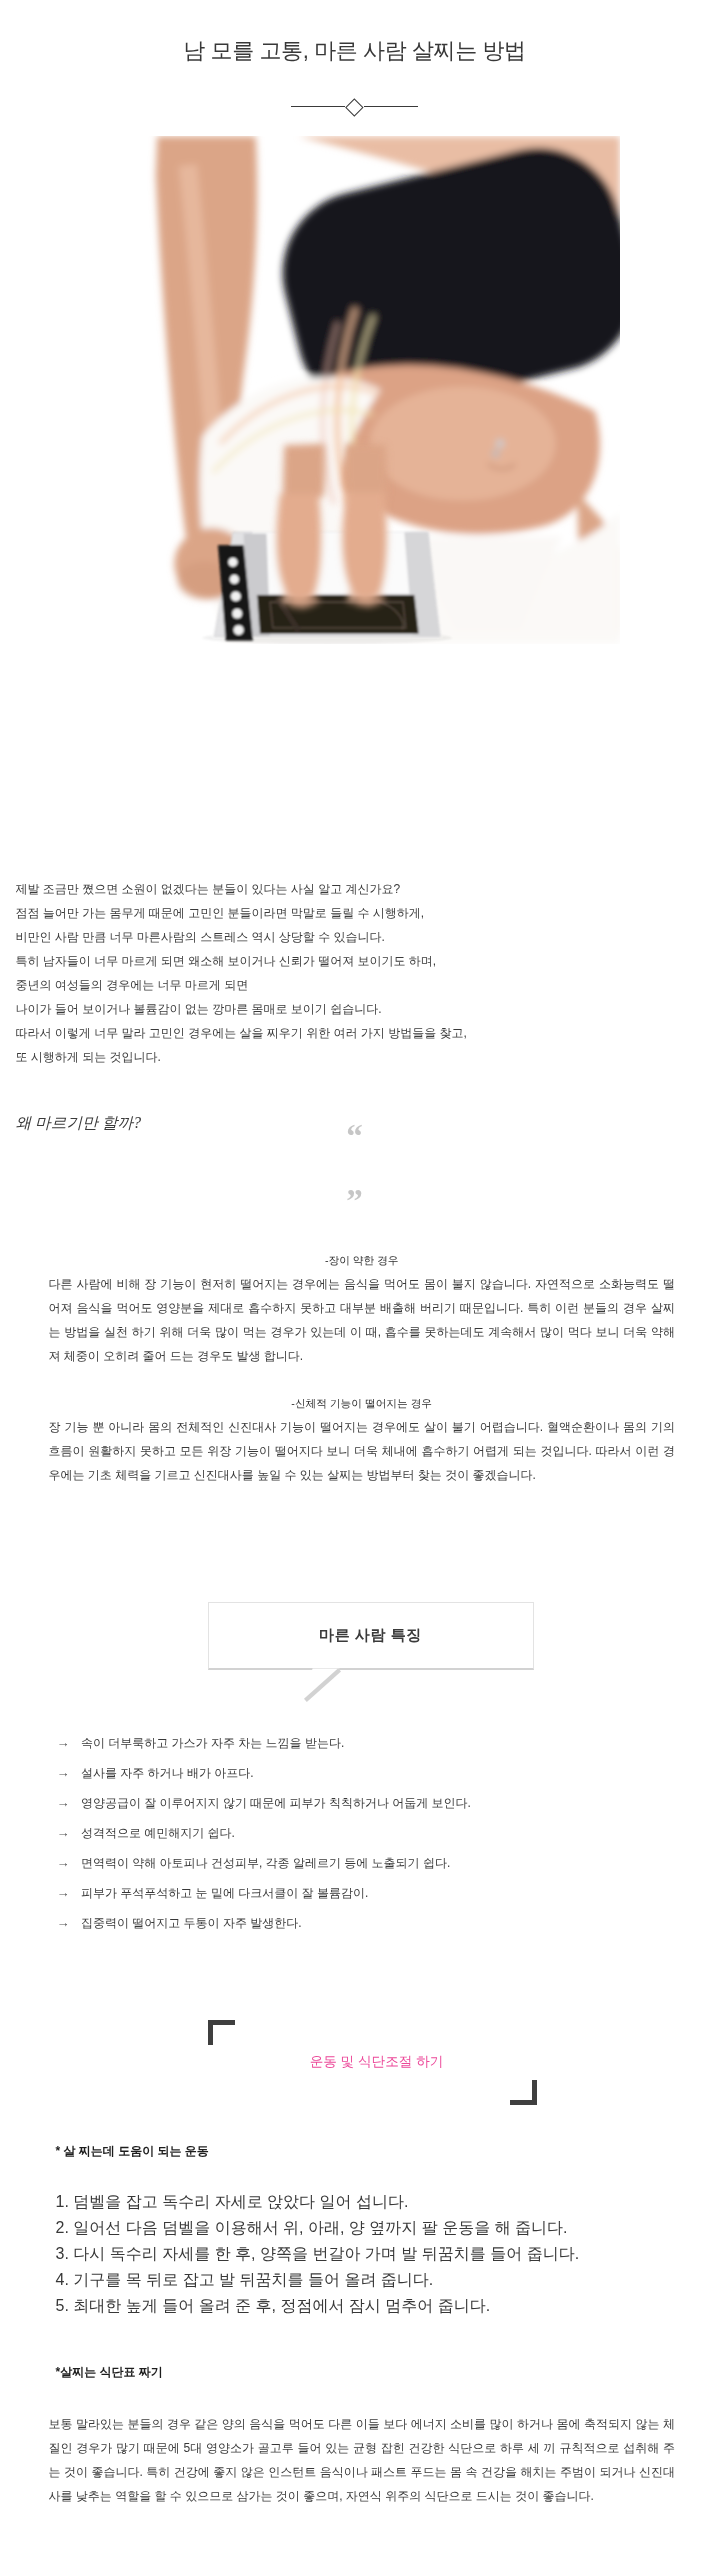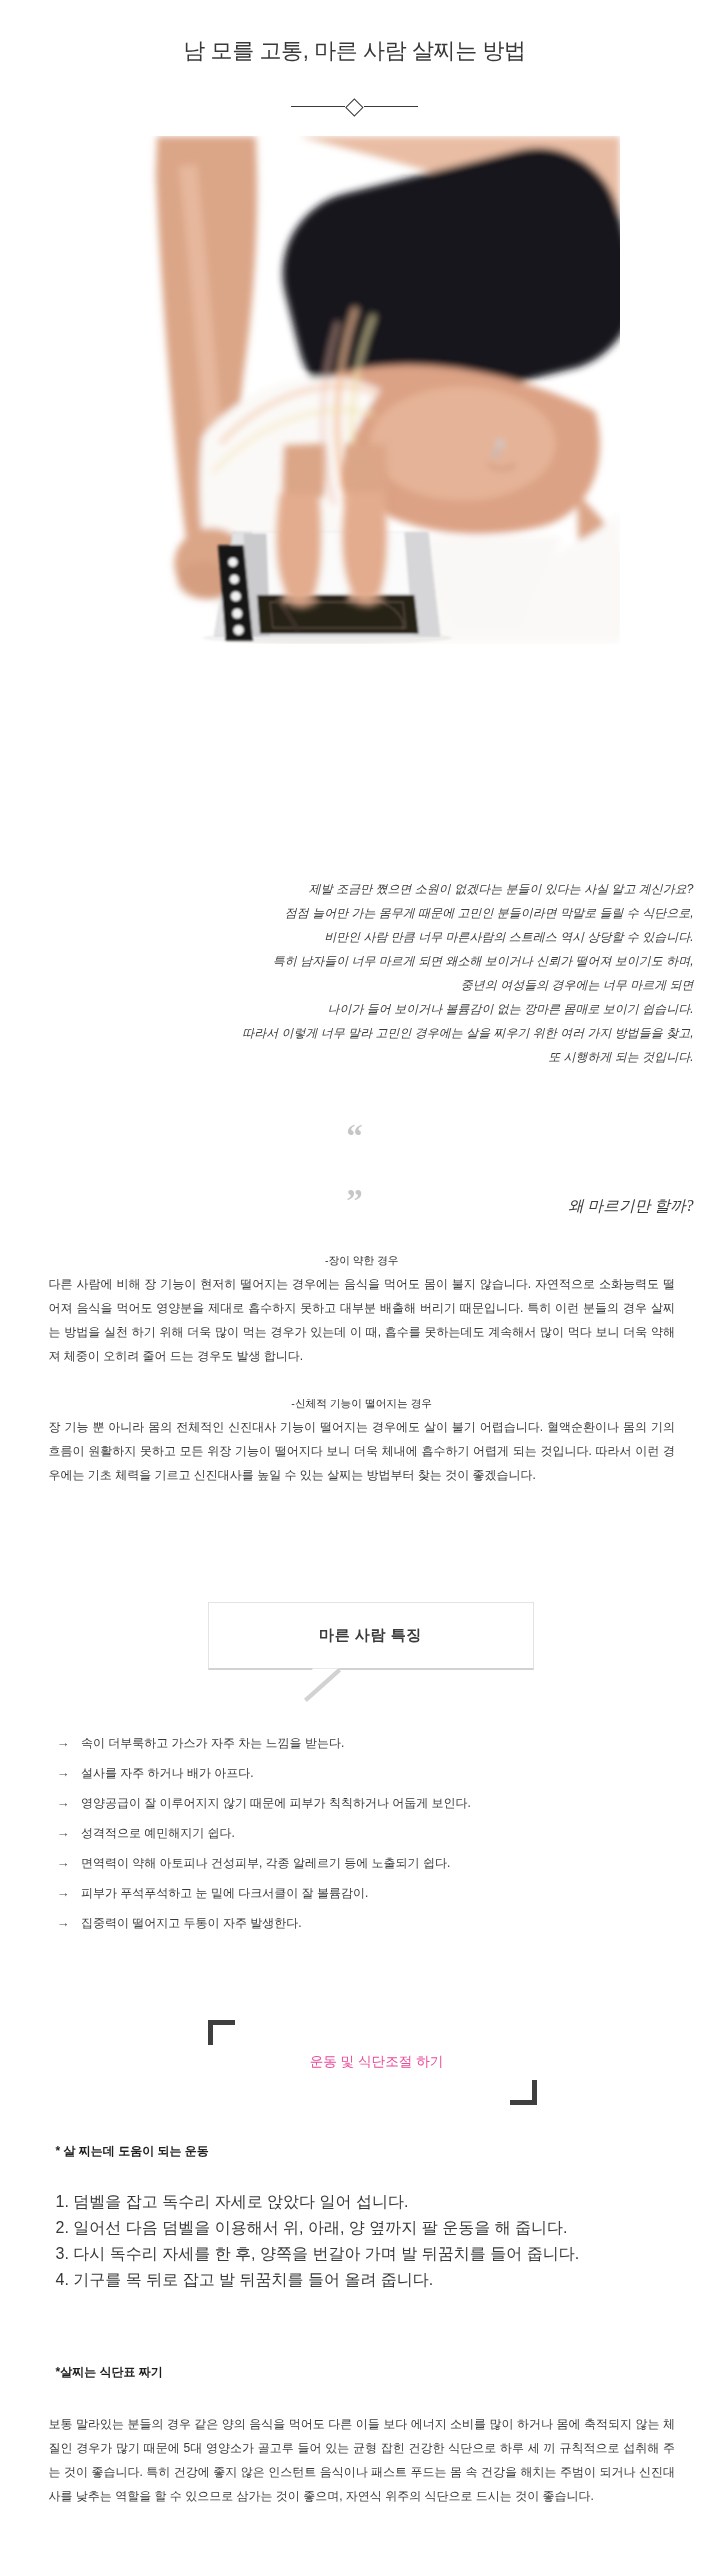--- a/index.html
+++ b/index.html
@@ -9,24 +9,24 @@
   .abs{position:absolute;}
 
   .title{top:21.4px;left:0;width:100%;text-align:center;font-size:22px;font-weight:500;color:#383838;letter-spacing:-0.4px;}
 
   .divider{top:99px;left:0;width:100%;height:15.7px;display:flex;align-items:center;justify-content:center;}
   .divider .line{width:54px;height:0;border-top:0.7px solid #3a3a3a;}
   .divider .diamond{width:10.7px;height:10.7px;border:1.4px solid #3a3a3a;transform:rotate(45deg);margin:0 3.6px;background:#fff;}
 
   .photo{top:136px;left:104px;width:500px;height:508px;}
 
-  .intro{top:877px;left:0;width:100%;text-align:right;font-size:12px;line-height:24px;color:#3a3a3a;font-style:italic;}
+  .intro{top:877px;left:0;width:100%;text-align:left;font-size:12px;line-height:24px;color:#3a3a3a;}
 
   .quote-open{top:1122px;left:0;width:100%;text-align:center;font-family:"Liberation Serif","DejaVu Serif",serif;font-size:33px;font-weight:bold;color:#c6c6c6;line-height:29px;}
-  .quote-text{top:1194px;left:0;width:100%;text-align:right;font-family:"Liberation Serif","DejaVu Serif",serif;font-style:italic;font-size:15.7px;color:#3a3a3a;line-height:24px;}
+  .quote-text{top:1111px;left:0;width:100%;text-align:left;font-family:"Liberation Serif","DejaVu Serif",serif;font-style:italic;font-size:15.7px;color:#3a3a3a;line-height:24px;}
   .quote-close{top:1187px;left:0;width:100%;text-align:center;font-family:"Liberation Serif","DejaVu Serif",serif;font-size:33px;font-weight:bold;color:#c6c6c6;line-height:29px;}
 
   .txt-block{left:33px;right:18.6px;font-size:12px;line-height:24px;color:#383838;text-align:justify;word-break:break-all;}
   .txt-block .sec-head{font-size:10.7px;color:#2e2e2e;text-align:center;}
   .sec-a{top:1248px;}
   .sec-b{top:1391px;}
 
   .bubble{top:1602px;left:192px;width:326px;height:68px;box-sizing:border-box;border:1.4px solid #e3e3e3;border-bottom:2.1px solid #d2d2d2;background:#fff;display:flex;align-items:center;justify-content:center;font-weight:bold;}
   .bubble .bubble-label{font-family:"Liberation Serif","DejaVu Serif",serif;font-size:15px;color:#3a3a3a;letter-spacing:0.7px;}
   .bubble-tail{top:1667px;left:285px;width:43px;height:37px;}
@@ -132,21 +132,21 @@
       <ellipse cx="347" cy="653" rx="5" ry="6" fill="#e3ac8e"></ellipse>
       <ellipse cx="357" cy="651" rx="4.5" ry="5.5" fill="#e3ac8e"></ellipse>
       <ellipse cx="366" cy="647" rx="4" ry="5" fill="#e3ac8e"></ellipse>
       <ellipse cx="232" cy="646" rx="3" ry="3.5" fill="#f2d7c4"></ellipse>
       <ellipse cx="324" cy="644" rx="3" ry="3.5" fill="#f2d7c4"></ellipse>
     </g>
   </svg>
 
   <div class="abs intro">
     <div>제발 조금만 쪘으면 소원이 없겠다는 분들이 있다는 사실 알고 계신가요?</div>
-    <div>점점 늘어만 가는 몸무게 때문에 고민인 분들이라면 막말로 들릴 수 식단으로,</div>
+    <div>점점 늘어만 가는 몸무게 때문에 고민인 분들이라면 막말로 들릴 수 시행하게,</div>
     <div>비만인 사람 만큼 너무 마른사람의 스트레스 역시 상당할 수 있습니다.</div>
     <div>특히 남자들이 너무 마르게 되면 왜소해 보이거나 신뢰가 떨어져 보이기도 하며,</div>
     <div>중년의 여성들의 경우에는 너무 마르게 되면</div>
     <div>나이가 들어 보이거나 볼륨감이 없는 깡마른 몸매로 보이기 쉽습니다.</div>
     <div>따라서 이렇게 너무 말라 고민인 경우에는 살을 찌우기 위한 여러 가지 방법들을 찾고,</div>
     <div>또 시행하게 되는 것입니다.</div>
   </div>
 
   <div class="abs quote-open">“</div>
   <div class="abs quote-text">왜 마르기만 할까?</div>
@@ -207,20 +207,21 @@
     <span class="corner-br"></span>
   </div>
 
   <div class="abs exercise-heading">* 살 찌는데 도움이 되는 운동</div>
 
   <div class="abs exercise-list">
     <div>1. 덤벨을 잡고 독수리 자세로 앉았다 일어 섭니다.</div>
     <div>2. 일어선 다음 덤벨을 이용해서 위, 아래, 양 옆까지 팔 운동을 해 줍니다.</div>
     <div>3. 다시 독수리 자세를 한 후, 양쪽을 번갈아 가며 발 뒤꿈치를 들어 줍니다.</div>
     <div>4. 기구를 목 뒤로 잡고 발 뒤꿈치를 들어 올려 줍니다.</div>
+    <div>5. 최대한 높게 들어 올려 준 후, 정점에서 잠시 멈추어 줍니다.</div>
   </div>
 
   <div class="abs diet-heading">*살찌는 식단표 짜기</div>
 
   <div class="abs txt-block diet-body">보통 말라있는 분들의 경우 같은 양의 음식을 먹어도 다른 이들 보다 에너지 소비를 많이 하거나 몸에 축적되지 않는 체질인 경우가 많기 때문에 5대 영양소가 골고루 들어 있는 균형 잡힌 건강한 식단으로 하루 세 끼 규칙적으로 섭취해 주는 것이 좋습니다. 특히 건강에 좋지 않은 인스턴트 음식이나 패스트 푸드는 몸 속 건강을 해치는 주범이 되거나 신진대사를 낮추는 역할을 할 수 있으므로 삼가는 것이 좋으며, 자연식 위주의 식단으로 드시는 것이 좋습니다.</div>
 
 </div>
 
 
 </body></html>

